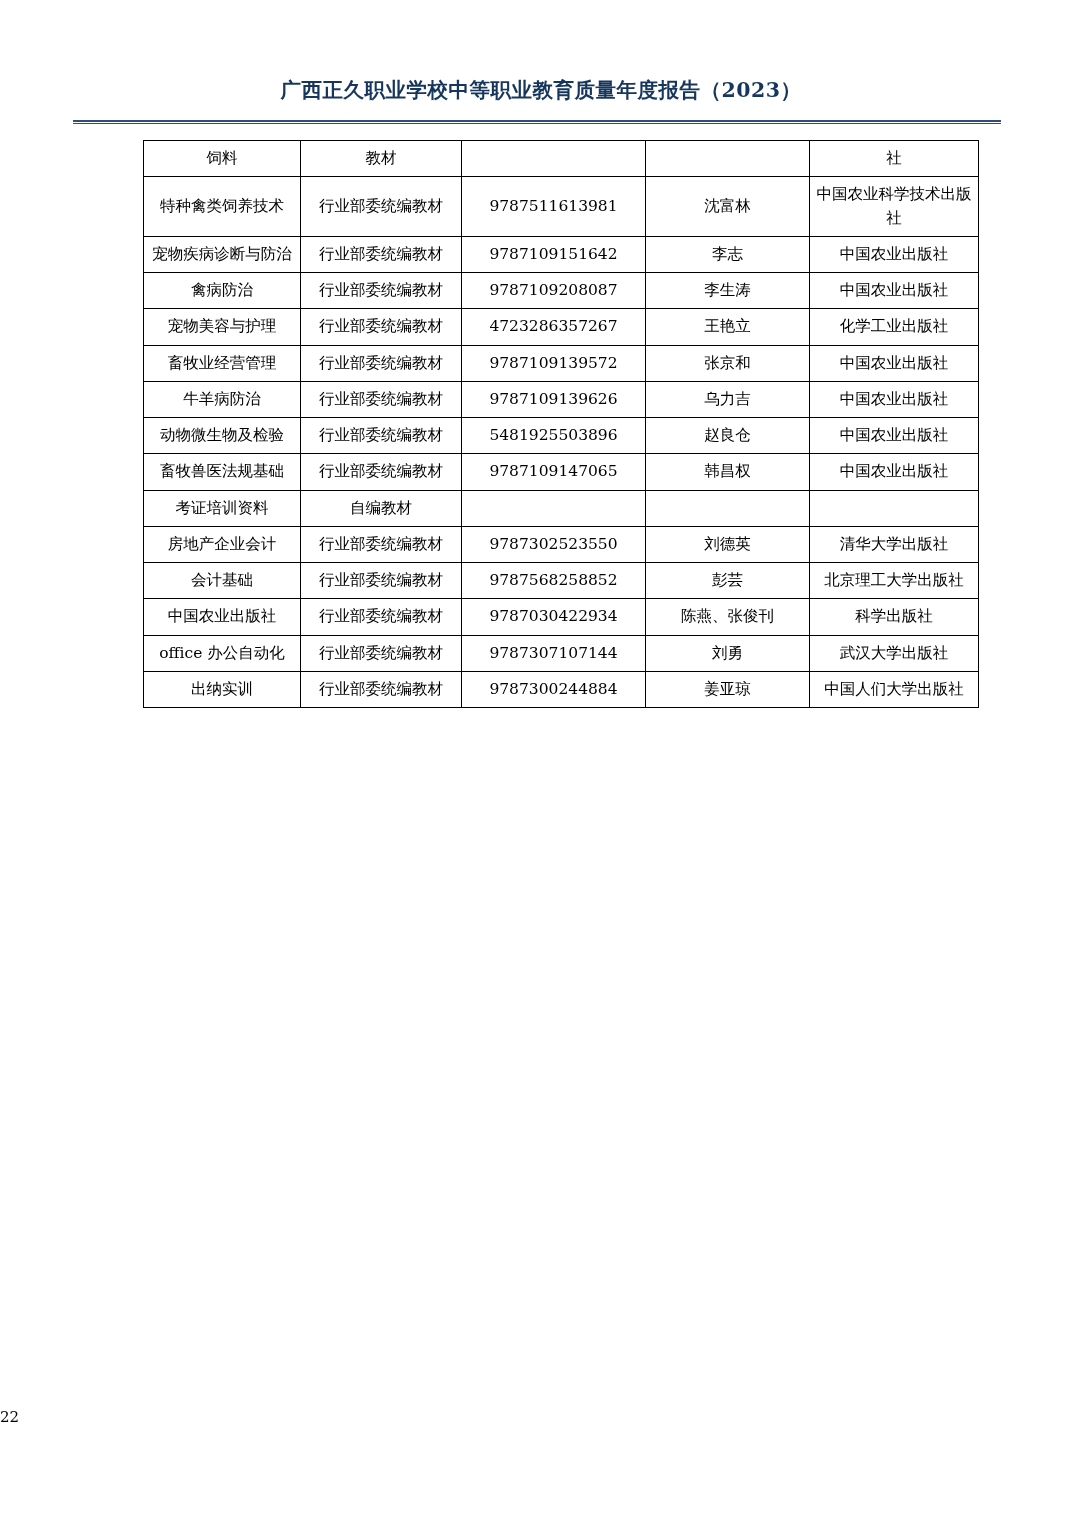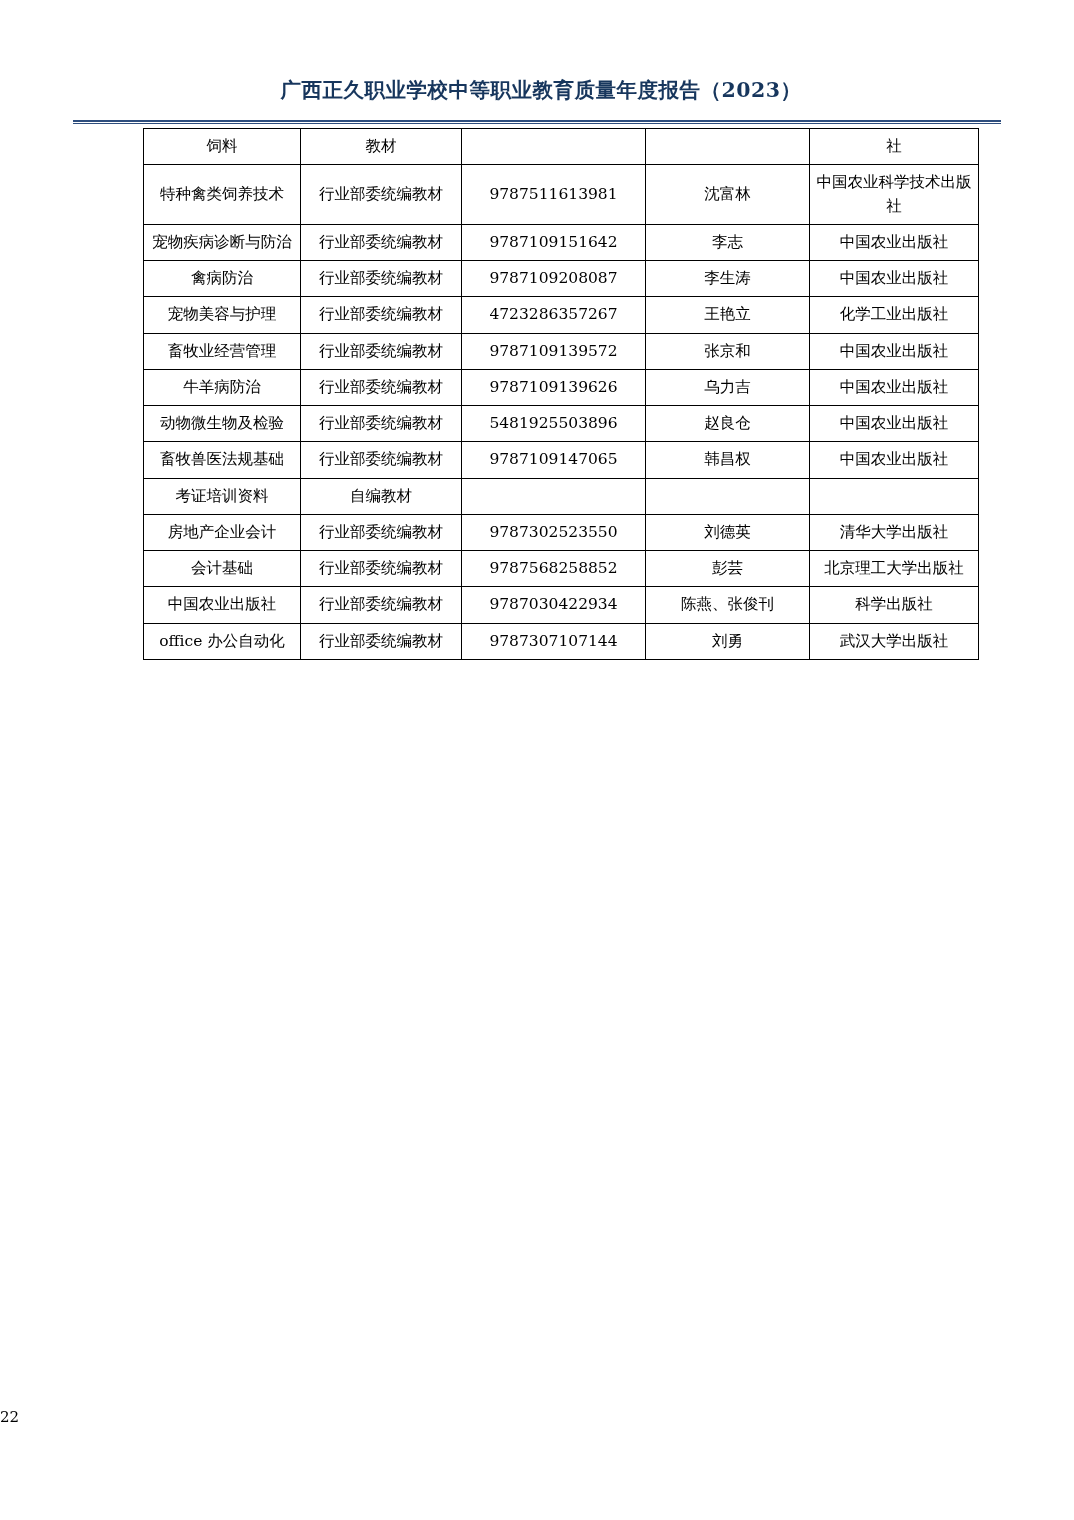--- a/index.html
+++ b/index.html
@@ -41,21 +41,21 @@
     top: 120px;
     left: 73px;
     width: 928px;
     height: 4px;
     border-top: 2px solid #2e4e7e;
     border-bottom: 1px solid #2e4e7e;
     box-sizing: border-box;
   }
   table.book-table {
     position: absolute;
-    top: 128px;
+    top: 140px;
     left: 143px;
     width: 790px;
     border-collapse: collapse;
     table-layout: fixed;
     border-radius: 28px;
   }
   table.book-table td {
     border: 1px solid #000000;
     text-align: center;
     vertical-align: middle;
@@ -188,18 +188,25 @@
           <td class="col-author">陈燕、张俊刊</td>
           <td class="col-pub">科学出版社</td>
         </tr>
         <tr>
           <td class="col-name">office 办公自动化</td>
           <td class="col-type">行业部委统编教材</td>
           <td class="col-isbn isbn">9787307107144</td>
           <td class="col-author">刘勇</td>
           <td class="col-pub">武汉大学出版社</td>
         </tr>
+        <tr>
+          <td class="col-name">出纳实训</td>
+          <td class="col-type">行业部委统编教材</td>
+          <td class="col-isbn isbn">9787300244884</td>
+          <td class="col-author">姜亚琼</td>
+          <td class="col-pub">中国人们大学出版社</td>
+        </tr>
       </tbody>
   </table>
 
   <div class="pagenum">22</div>
 
 </div>
 
 </body></html>

